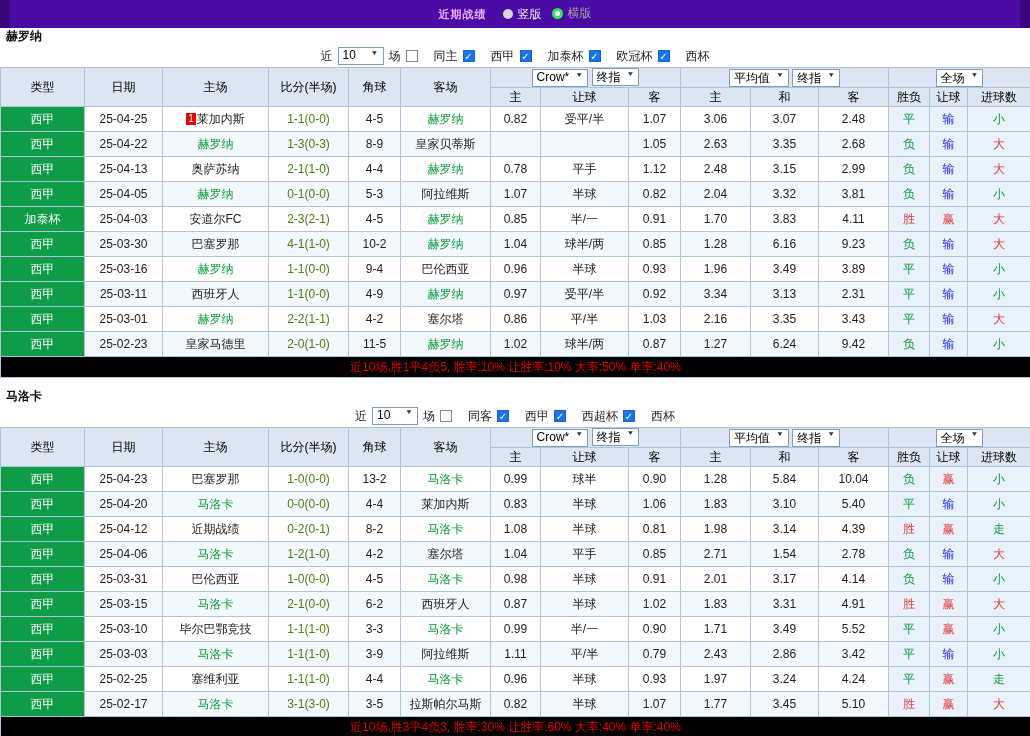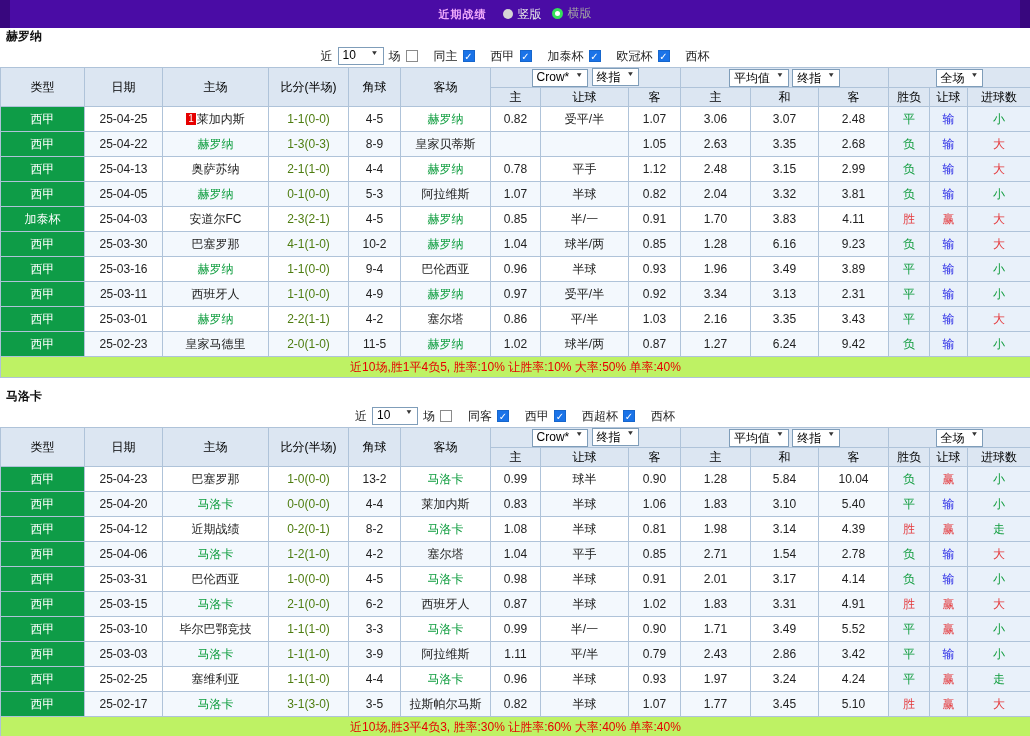--- a/index.html
+++ b/index.html
@@ -50,21 +50,21 @@
   td.league { background:#0e9c47 !important; color:#ffffff; }
   td.resbg { background:#e9f1fa !important; }
   td.score { color:#4d7c0f; cursor:pointer; }
   .focus { color:#0b9c3c; }
   td.teamcell { cursor:pointer; }
   .t-red { color:#e4393c; } .t-green { color:#0e9c3c; } .t-blue { color:#2a2ae6; }
   .badge1 {
     display:inline-block; background:#e60000; color:#fff; font-size:10px;
     line-height:12px; height:12px; padding:0 2px; margin-right:1px; vertical-align:1px;
   }
-  tr.summary td { height:21px; color:#e60000; background:#bef264; }
+  tr.summary td { height:21px; color:#e60000; background:#000000; }
 </style>
 </head>
 <body>
 
 <div class="topbar">
   <span class="bar-notch left"></span>
   <span class="title">近期战绩</span>
   <span id="viewmode-group"><span class="radio-opt " style="margin-left:0">
         <span class="radio-dot"></span>
         <span>竖版</span>

